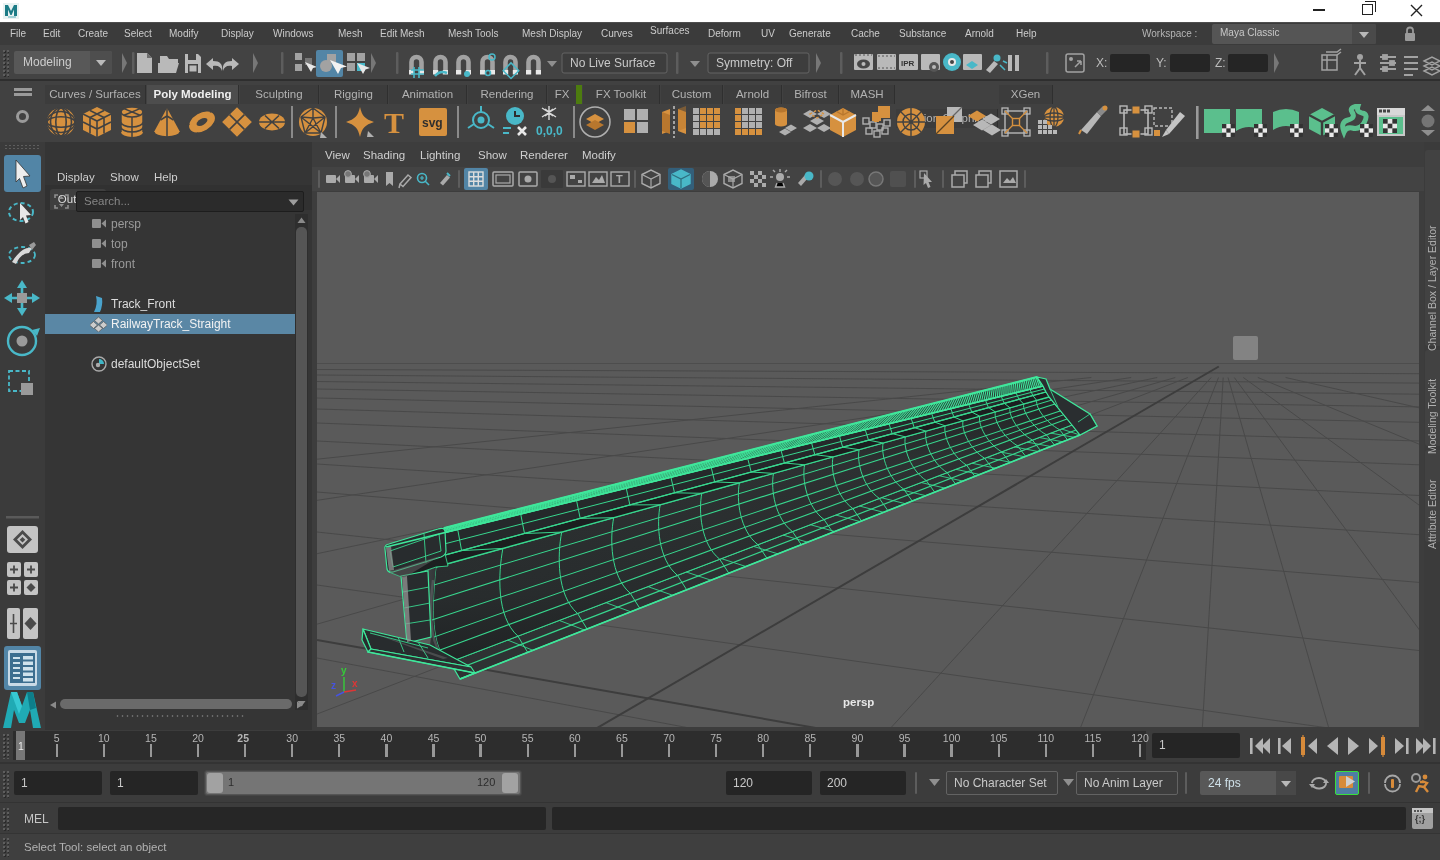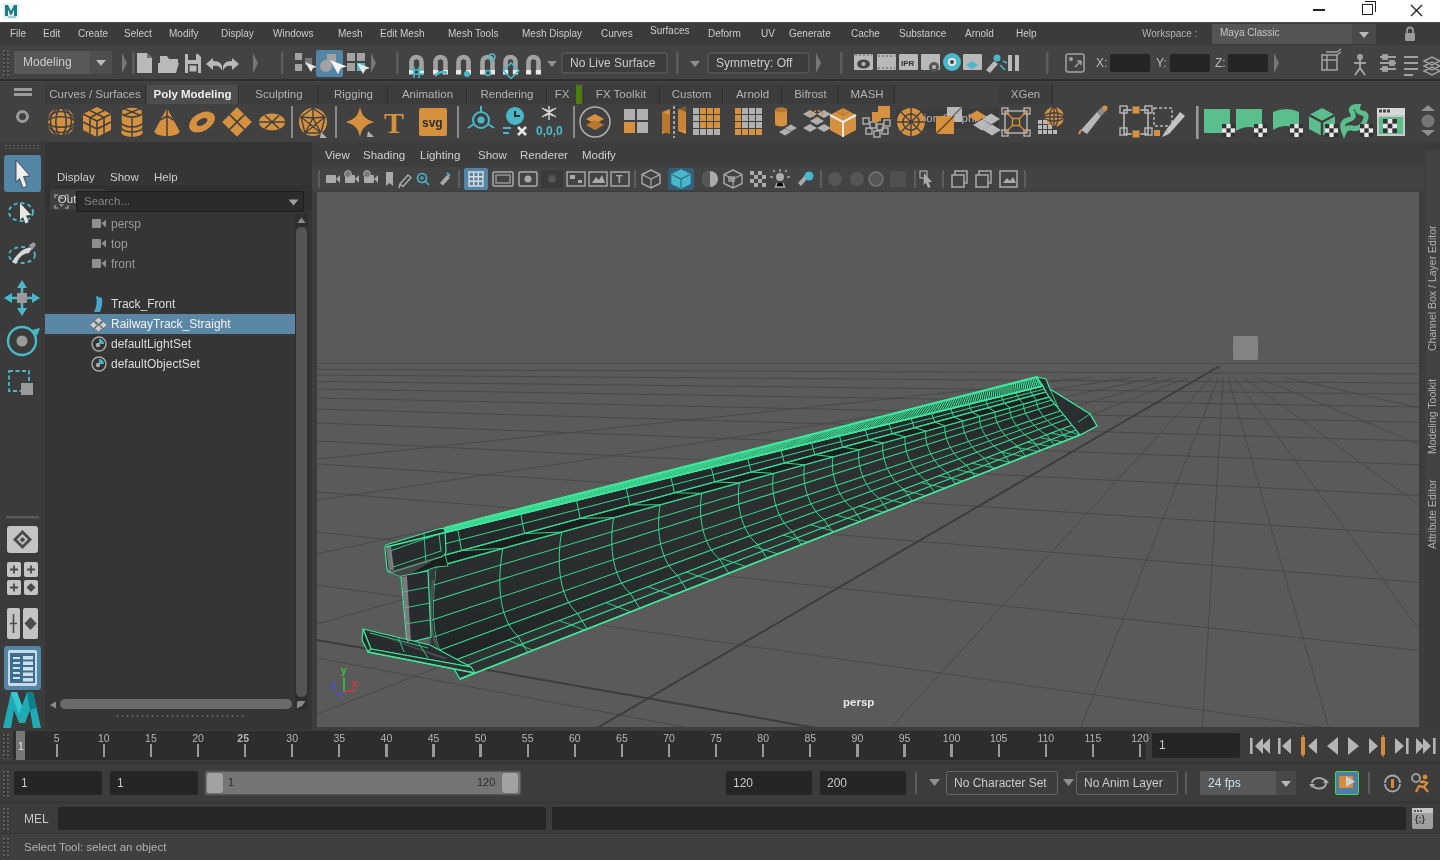--- a/index.html
+++ b/index.html
@@ -624,28 +624,20 @@
         <div class="abs" style="left:0;top:100px;width:293px;height:20px;">
           <svg class="abs" style="left:45px;top:2px" width="17" height="16" viewBox="0 0 17 16">
             <g fill="#cccccc" stroke="#555" stroke-width="0.7">
               <path d="M8.5 1 L12.5 4.5 L8.5 8 L4.5 4.5 Z"></path>
               <path d="M3.5 5.5 L7.5 9 L3.5 12.5 L-0.5 9 Z"></path>
               <path d="M13.5 5.5 L17.5 9 L13.5 12.5 L9.5 9 Z"></path>
               <path d="M8.5 9 L12.5 12.5 L8.5 16 L4.5 12.5 Z"></path>
             </g>
           </svg>
           <span class="abs" style="left:66px;top:3px;color:#f2f2f2;">RailwayTrack_Straight</span>
-        </div>
-        <div class="abs" style="left:0;top:120px;width:250px;height:20px;">
-          <svg class="abs" style="left:46px;top:2px" width="16" height="16">
-            <circle cx="8" cy="8" r="7" fill="none" stroke="#aaaaaa" stroke-width="1.4"></circle>
-            <path d="M8 8 L8 3 A5 5 0 0 1 13 8 Z" fill="#3fb6c6"></path>
-            <circle cx="7" cy="9" r="2.2" fill="#aaaaaa"></circle>
-          </svg>
-          <span class="abs" style="left:66px;top:3px;color:#dcdcdc;">defaultLightSet</span>
         </div>
         <div class="abs" style="left:0;top:140px;width:250px;height:20px;">
           <svg class="abs" style="left:46px;top:2px" width="16" height="16">
             <circle cx="8" cy="8" r="7" fill="none" stroke="#aaaaaa" stroke-width="1.4"></circle>
             <path d="M8 8 L8 3 A5 5 0 0 1 13 8 Z" fill="#3fb6c6"></path>
             <circle cx="7" cy="9" r="2.2" fill="#aaaaaa"></circle>
           </svg>
           <span class="abs" style="left:66px;top:3px;color:#dcdcdc;">defaultObjectSet</span>
         </div>
       </div>

